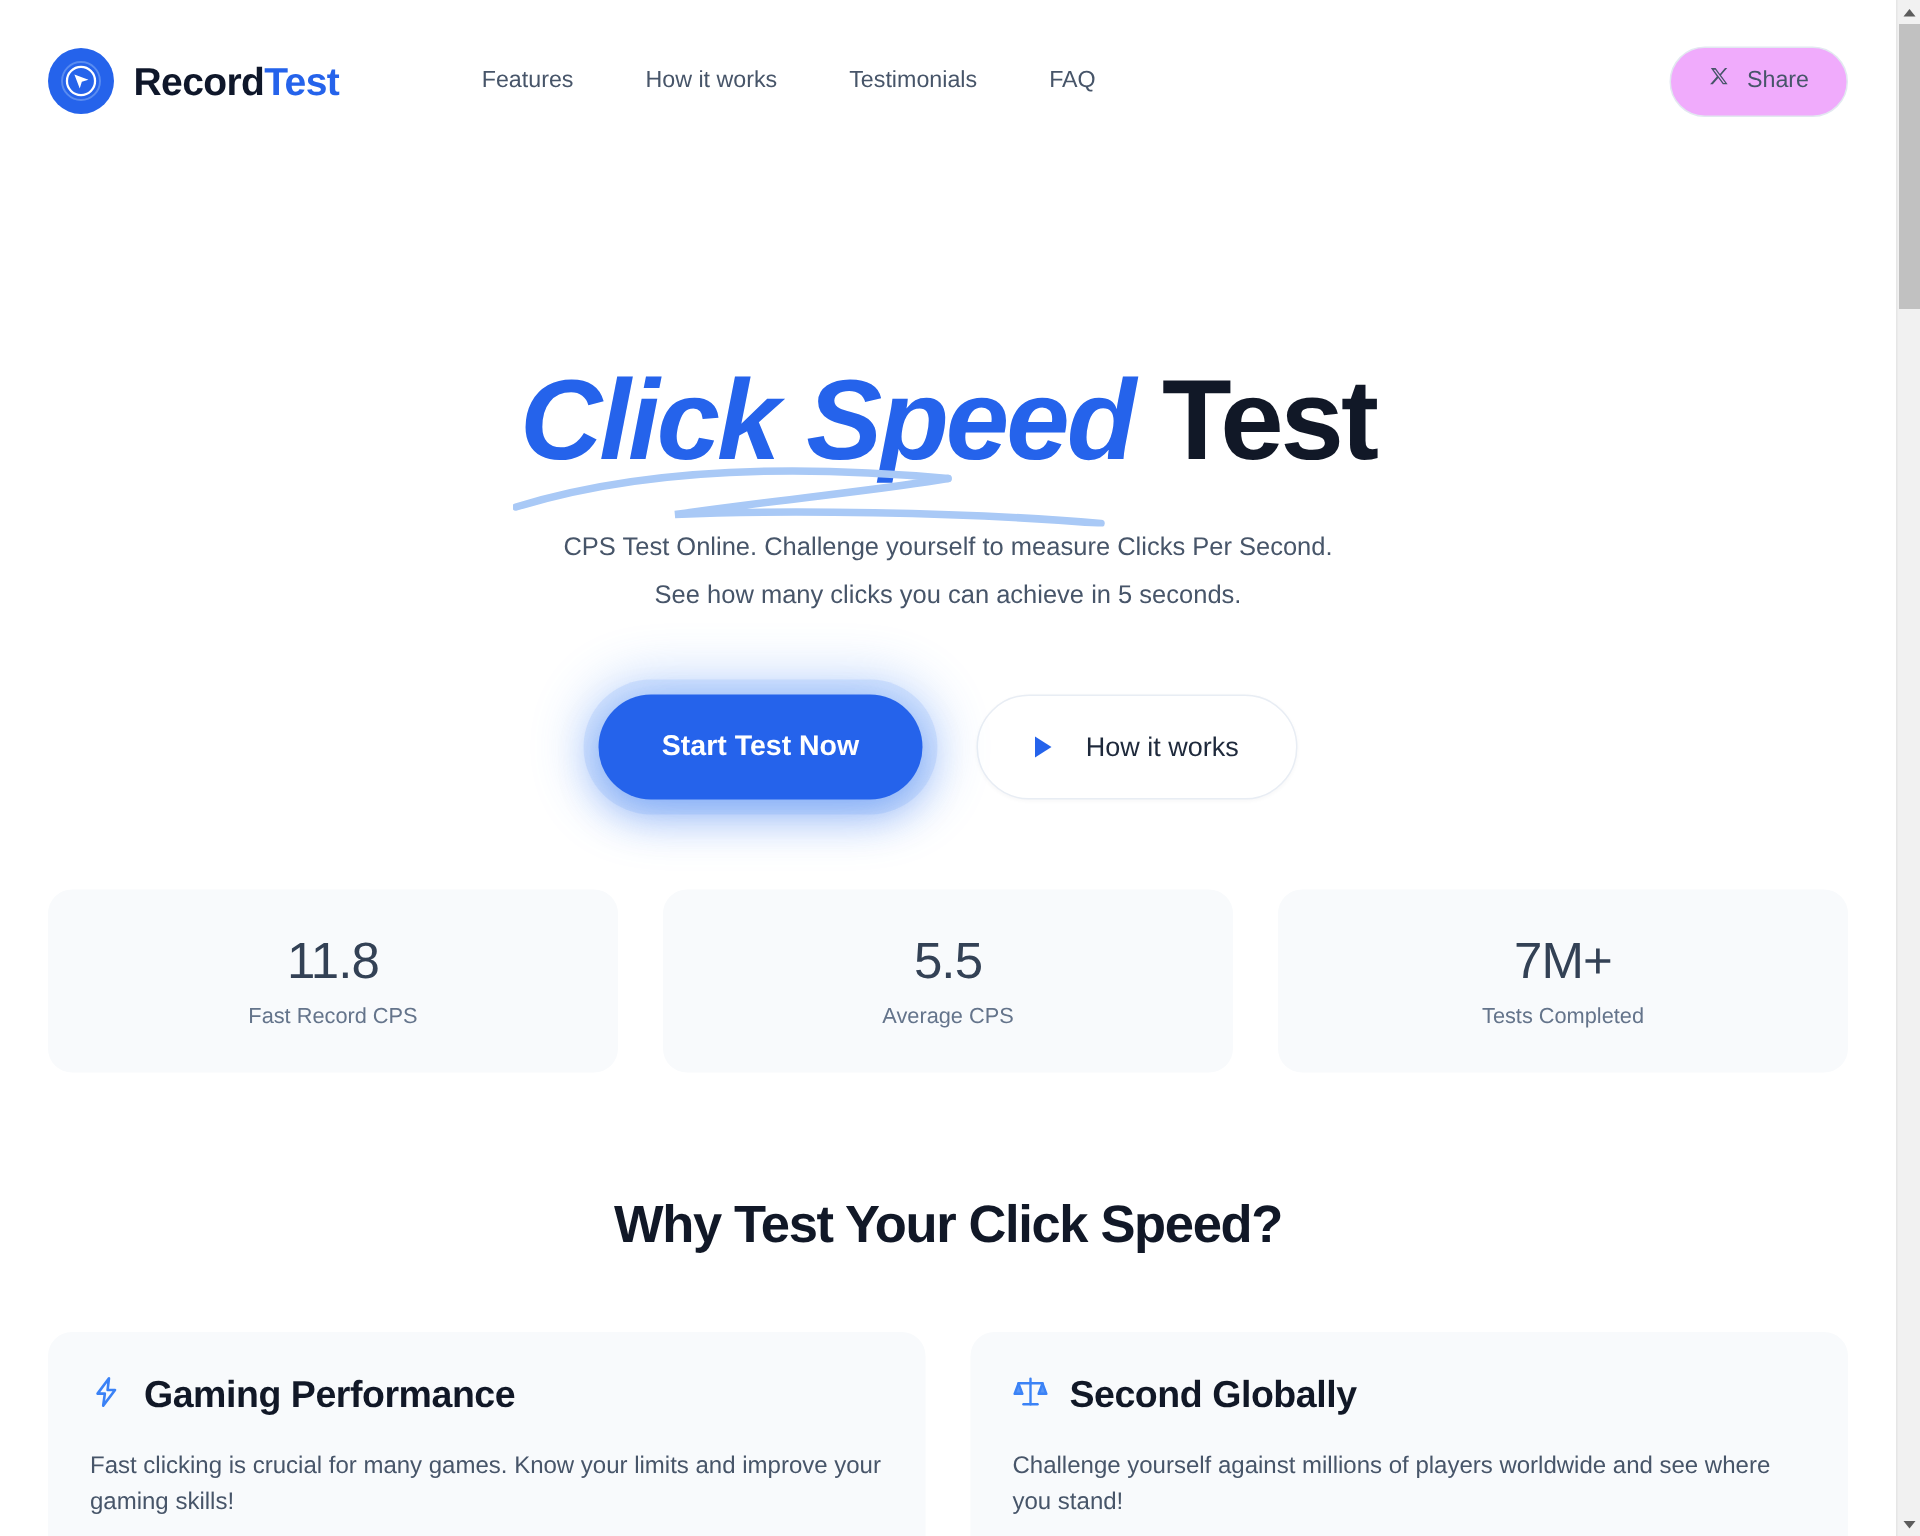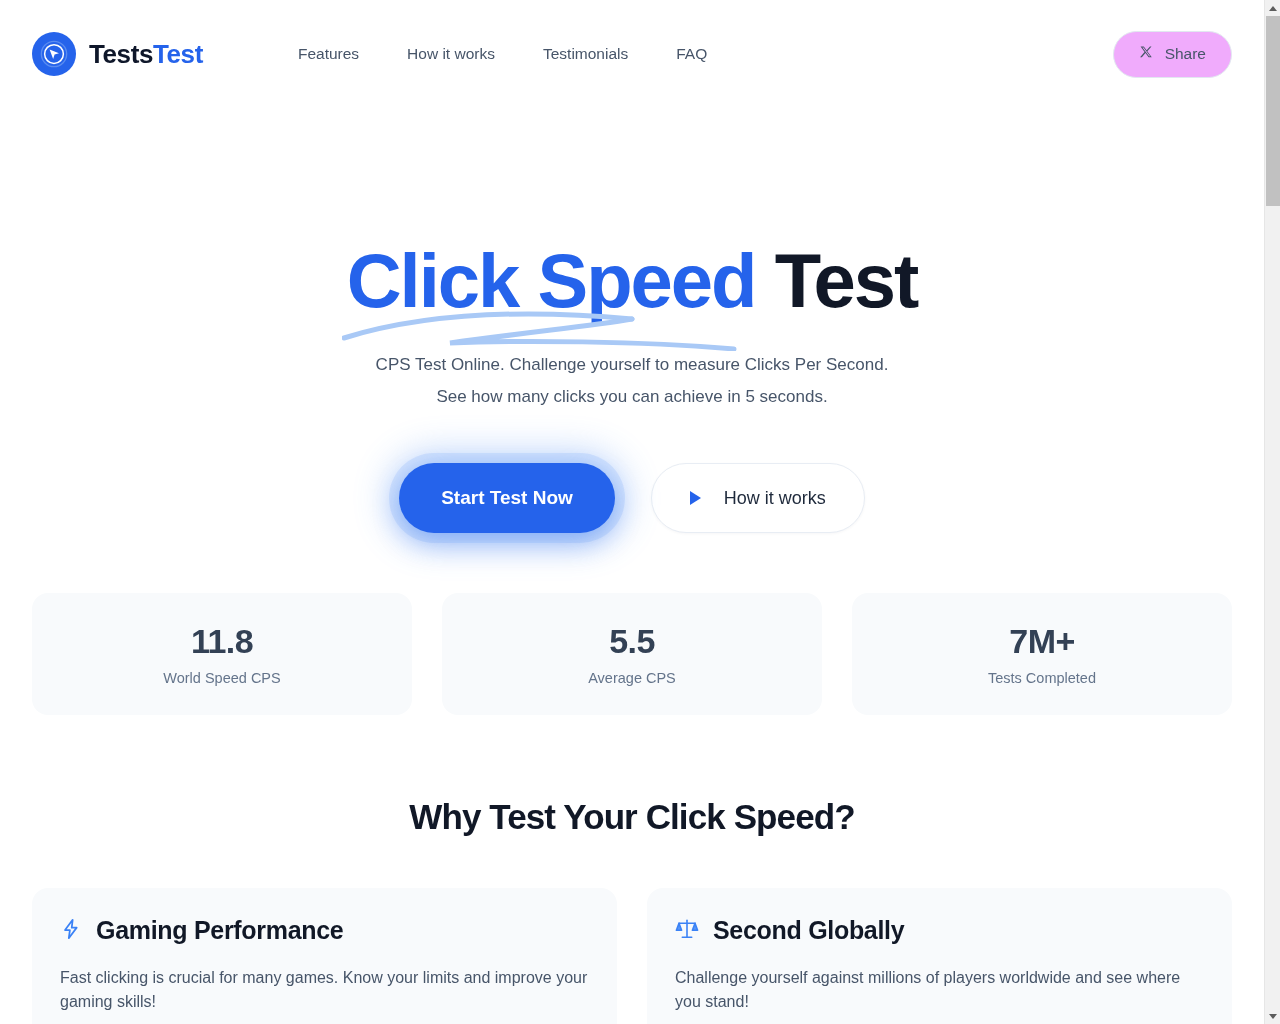--- a/index.html
+++ b/index.html
@@ -104,21 +104,21 @@
 
   .hero-title {
     position: relative;
     display: inline-block;
     font-size: 76px;
     line-height: 1.0;
     font-weight: 700;
     letter-spacing: -2px;
     white-space: nowrap;
   }
-  .hero-title .t-blue { color: #2563eb; }
+  .hero-title .t-blue { color: #2563eb; font-style: italic; }
   .hero-title .t-dark { color: #111827; }
 
   .title-swoosh {
     position: absolute;
     left: -5px;
     bottom: -32px;
     width: 400px;
     height: 58px;
     pointer-events: none;
   }
@@ -194,21 +194,21 @@
     height: 122px;
     display: flex;
     flex-direction: column;
     align-items: center;
     justify-content: center;
     gap: 9px;
   }
 
   .stat-value {
     font-size: 34px;
-    font-weight: 700;
+    font-weight: 400;
     color: #334155;
     letter-spacing: -0.6px;
   }
 
   .stat-label {
     font-size: 14.5px;
     color: #64748b;
   }
 
   
@@ -306,21 +306,21 @@
 
     <div class="brand">
       <span class="brand-logo">
         <svg width="30" height="30" viewBox="0 0 32 32" aria-hidden="true">
           <circle cx="16" cy="16" r="13.5" fill="none" stroke="#5a8cf0" stroke-width="1.4"></circle>
           <circle cx="16" cy="16" r="10" fill="none" stroke="#ffffff" stroke-width="1.6"></circle>
           <path d="M11.3 11.3 L21.3 15.1 L16.6 16.6 L15.1 21.3 Z" fill="#ffffff"></path>
         </svg>
       </span>
       <span class="brand-text">
-        <span class="b-dark">Tests</span><span class="b-blue">Test</span>
+        <span class="b-dark">Record</span><span class="b-blue">Test</span>
       </span>
     </div>
 
     <nav class="main-nav">
       <a class="nav-link" href="#">Features</a>
       <a class="nav-link" href="#">How it works</a>
       <a class="nav-link" href="#">Testimonials</a>
       <a class="nav-link" href="#">FAQ</a>
     </nav>
 
@@ -360,21 +360,21 @@
         <span>How it works</span>
       </button>
     </div>
 
   </section>
 
   <section class="stats-row">
 
     <div class="stat-card">
       <div class="stat-value">11.8</div>
-      <div class="stat-label">World Speed CPS</div>
+      <div class="stat-label">Fast Record CPS</div>
     </div>
 
     <div class="stat-card">
       <div class="stat-value">5.5</div>
       <div class="stat-label">Average CPS</div>
     </div>
 
     <div class="stat-card">
       <div class="stat-value">7M+</div>
       <div class="stat-label">Tests Completed</div>

